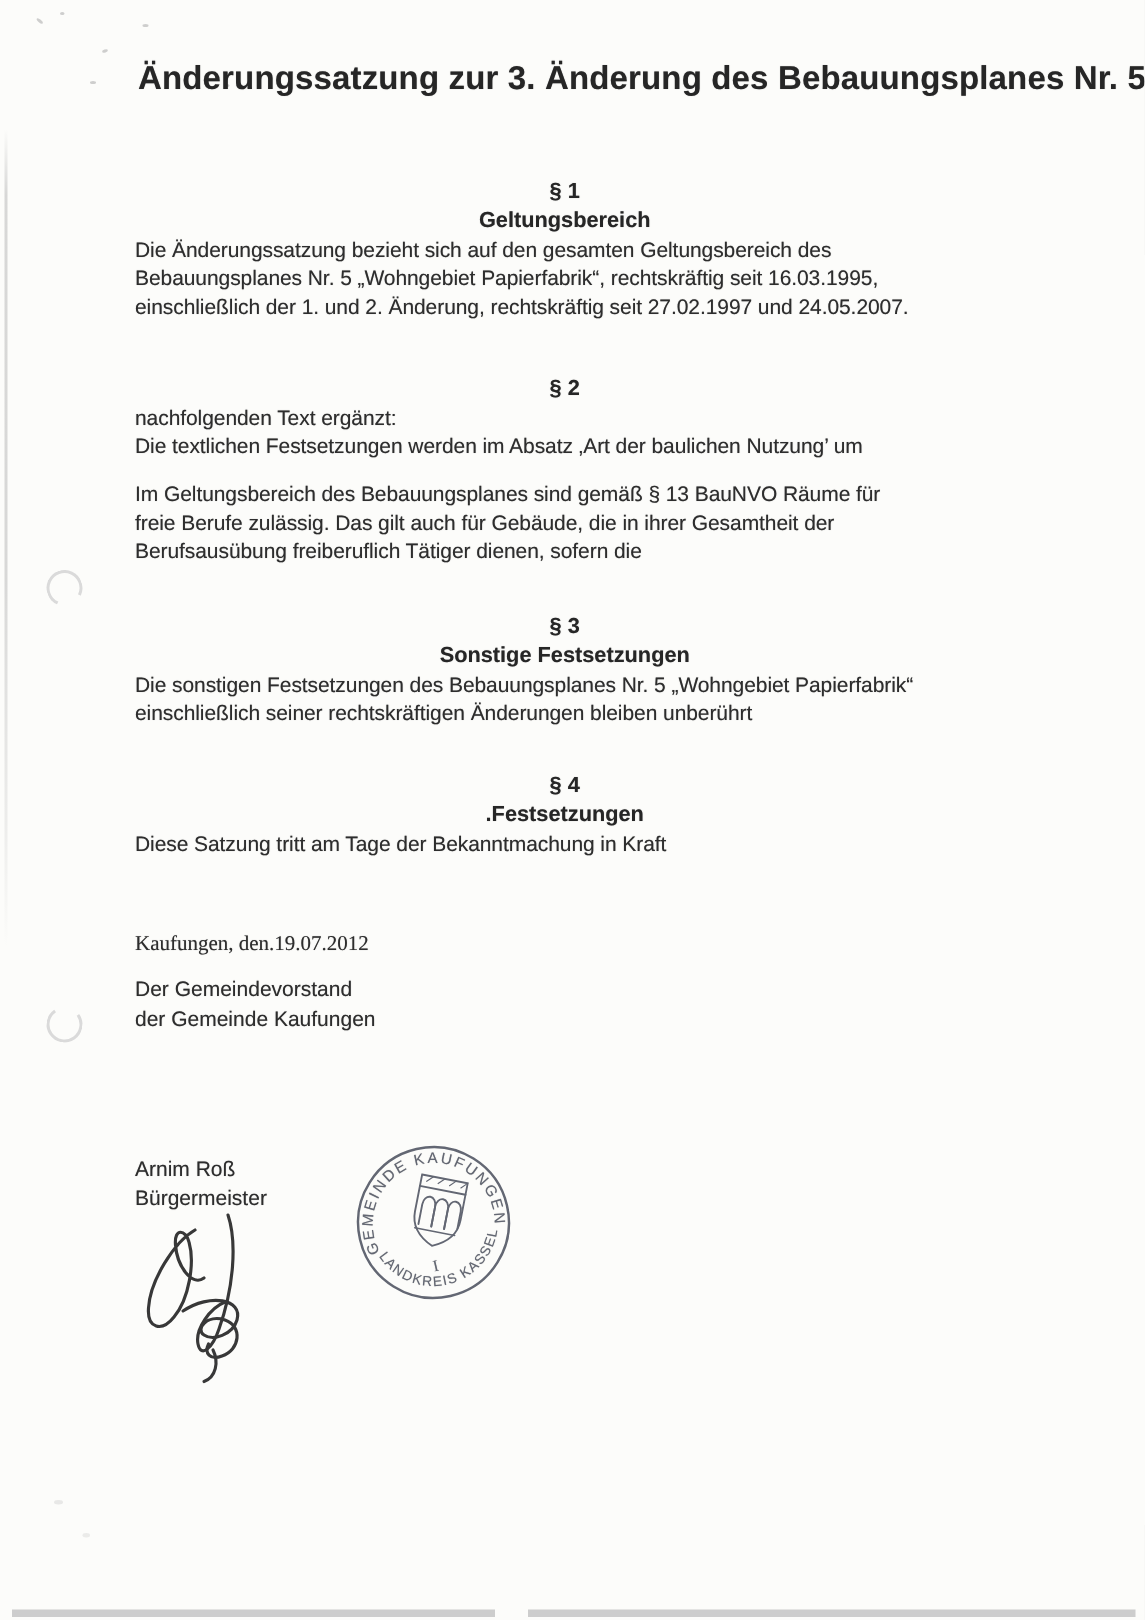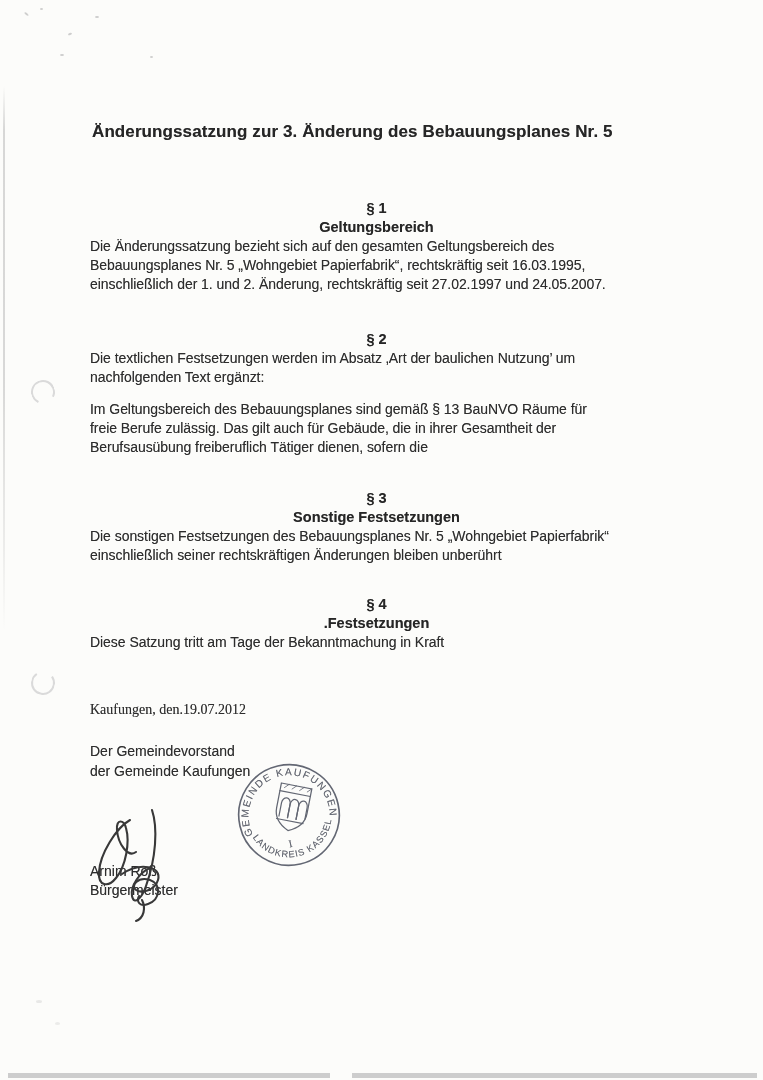--- a/index.html
+++ b/index.html
@@ -18,23 +18,23 @@
   }
   
   .page { text-shadow: 0 0 0.55px rgba(70,70,70,0.55); }
 
   .content {
     position: relative;
     padding: 0 100px 0 90px;
   }
 
   .doc-title {
-    margin-top: 120px;
+    margin-top: 40px;
     padding-left: 2px;
-    font-size: 17px;
+    font-size: 22px;
     font-weight: bold;
     line-height: 23px;
     color: #262626;
     letter-spacing: 0.1px;
     white-space: nowrap;
   }
 
   .sec { text-align: left; }
   .sec-num, .sec-head {
     text-align: center;
@@ -50,21 +50,21 @@
     letter-spacing: -0.05px;
   }
 
   .mt-sec1 { margin-top: 56px; }
   .mt-sec2 { margin-top: 36px; }
   .mt-para2 { margin-top: 13px; }
   .mt-sec3 { margin-top: 32px; }
   .mt-sec4 { margin-top: 30px; }
 
   .closing-date { margin-top: 48px; font-size: 14px; line-height: 19px; font-family: Liberation Serif, serif; }
-  .issuer { margin-top: 22px; font-size: 14px; line-height: 20px; }
+  .issuer { margin-top: 10px; font-size: 14px; line-height: 20px; }
   .signer { margin-top: 81px; font-size: 14px; line-height: 19px; }
 
   
   .stamp {
     position: absolute;
     left: 231px; top: 757px;
     width: 116px; height: 116px;
     transform: rotate(-13deg);
     opacity: 0.88;
     z-index: 3;
@@ -136,22 +136,22 @@
     <div class="sec mt-sec1">
       <div class="sec-num">§ 1</div>
       <div class="sec-head">Geltungsbereich</div>
       <div class="bodyline">Die Änderungssatzung bezieht sich auf den gesamten Geltungsbereich des</div>
       <div class="bodyline">Bebauungsplanes Nr. 5 „Wohngebiet Papierfabrik“, rechtskräftig seit 16.03.1995,</div>
       <div class="bodyline">einschließlich der 1. und 2. Änderung, rechtskräftig seit 27.02.1997 und 24.05.2007.</div>
     </div>
 
     <div class="sec mt-sec2">
       <div class="sec-num">§ 2</div>
+      <div class="bodyline">nachfolgenden Text ergänzt:</div>
       <div class="bodyline">Die textlichen Festsetzungen werden im Absatz ‚Art der baulichen Nutzung’ um</div>
-      <div class="bodyline">nachfolgenden Text ergänzt:</div>
     </div>
     <div class="sec mt-para2">
       <div class="bodyline">Im Geltungsbereich des Bebauungsplanes sind gemäß § 13 BauNVO Räume für</div>
       <div class="bodyline">freie Berufe zulässig. Das gilt auch für Gebäude, die in ihrer Gesamtheit der</div>
       <div class="bodyline">Berufsausübung freiberuflich Tätiger dienen, sofern die</div>
     </div>
 
     <div class="sec mt-sec3">
       <div class="sec-num">§ 3</div>
       <div class="sec-head">Sonstige Festsetzungen</div>

